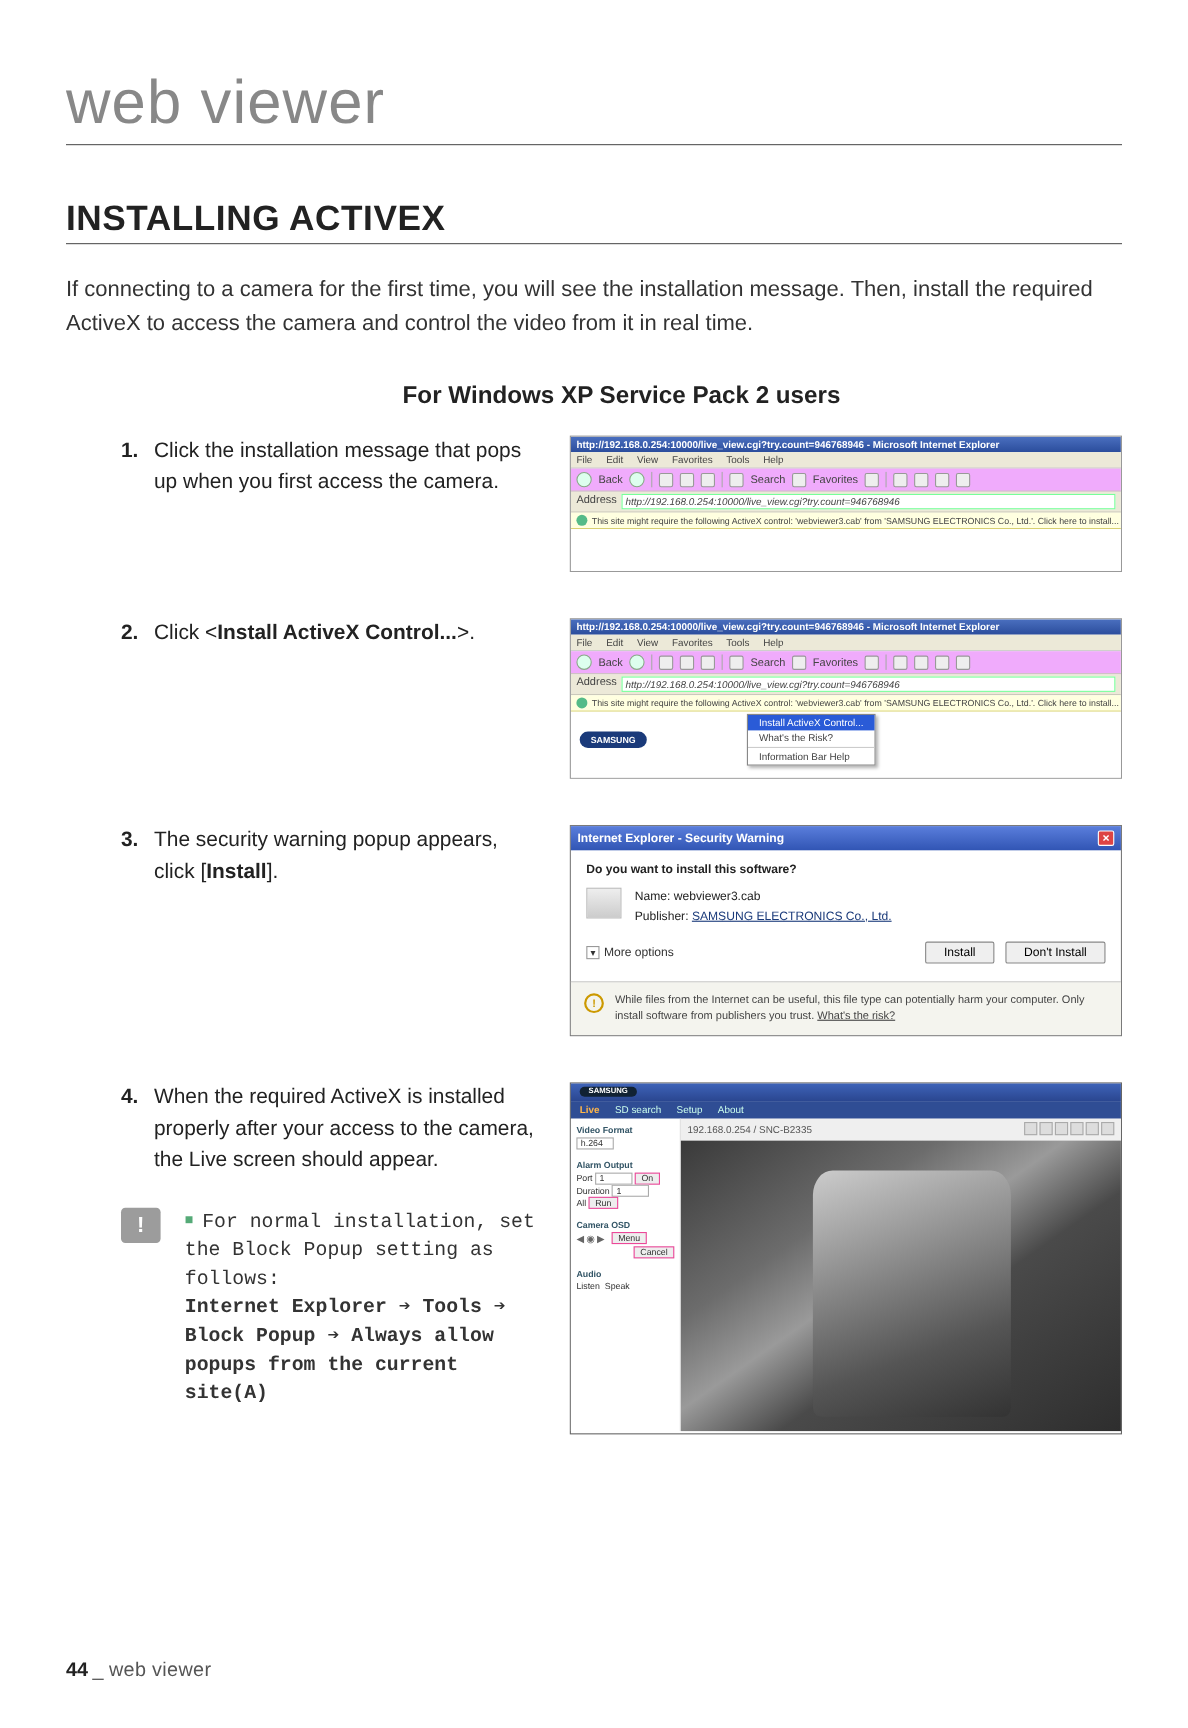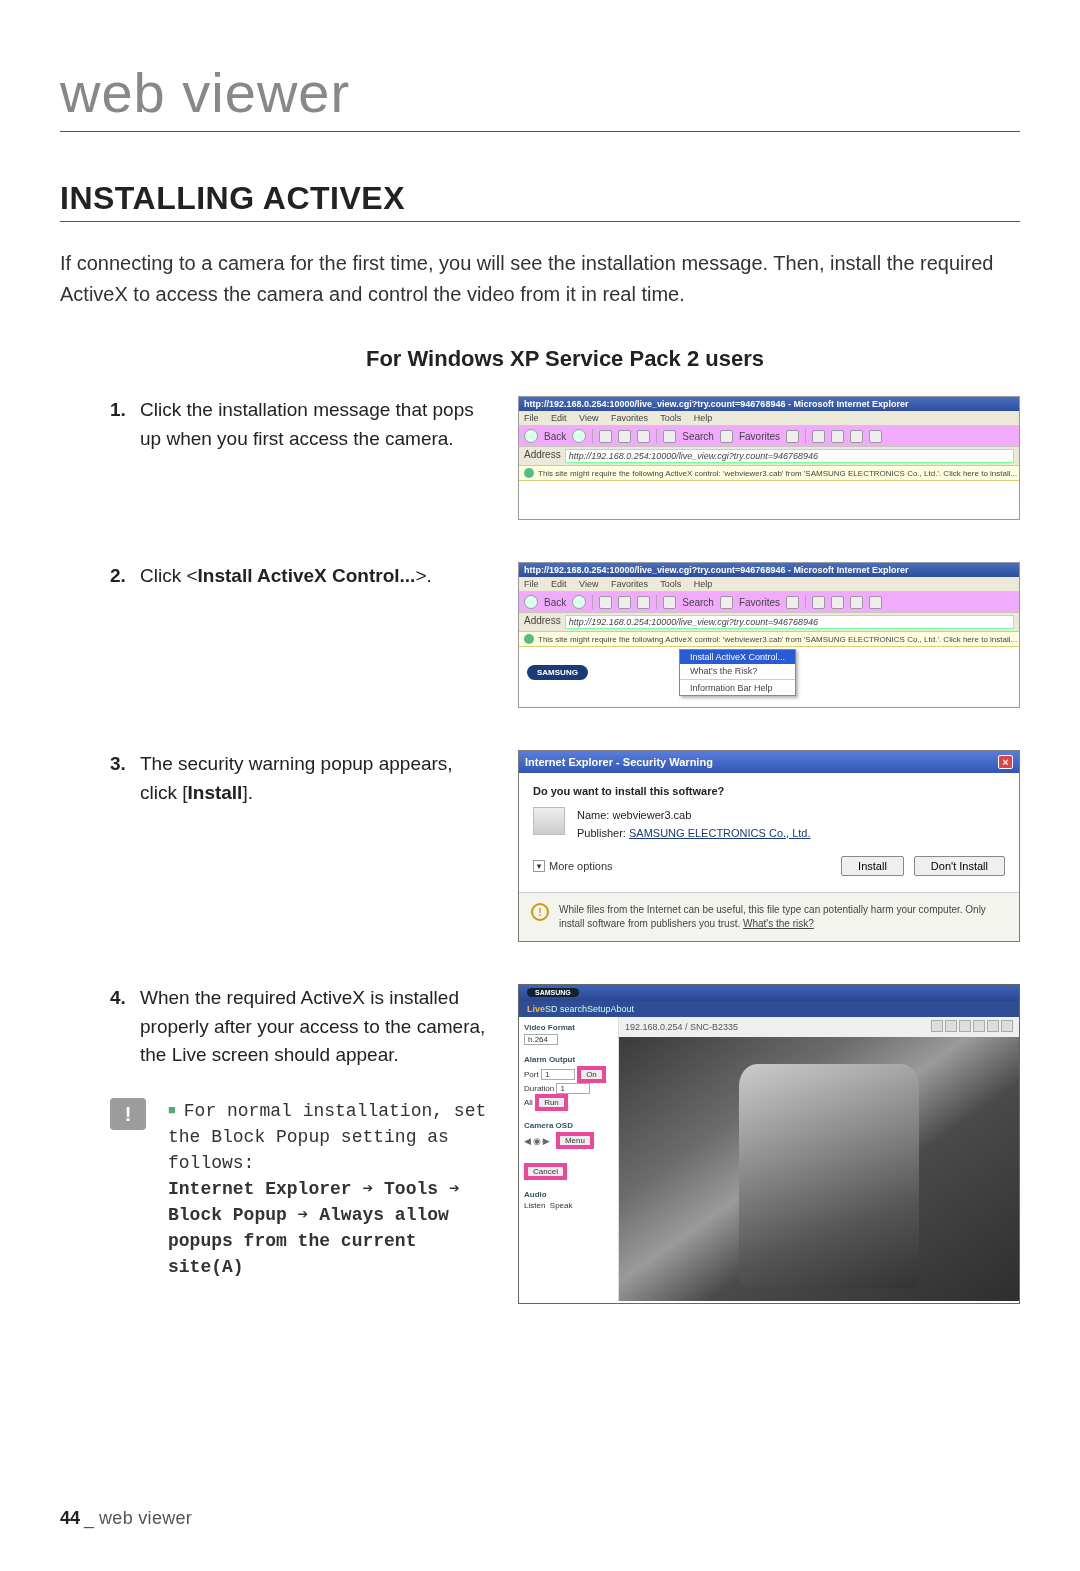--- a/index.html
+++ b/index.html
@@ -147,28 +147,28 @@
   .live {
     flex:1;
     border:1px solid #666;
     background:#fff;
     font-size:9px;
     position:relative;
     height: 320px;
   }
   .live-top { background:linear-gradient(#3e63b8,#2a4690); height:16px; }
   .live-top .samsung-pill { position:absolute; left:8px; top:3px; background:#123; color:#fff; font-size:7px; padding:1px 8px; border-radius:7px; font-weight:700;}
-  .live-tabs { background:#2f4d94; color:#cfe; font-size:9px; padding:3px 8px; display:flex; gap:0;}
+  .live-tabs { background:#2f4d94; color:#cfe; font-size:9px; padding:3px 8px; display:flex; gap:14px;}
   .live-tabs span:first-child { color:#ffb64a; font-weight:700;}
   .live-main { display:flex; height: calc(100% - 34px); }
   .live-side { width:100px; background:#fff; border-right:1px solid #ddd; padding:6px 5px; color:#333; font-size:8px;}
   .live-side .grp { margin-bottom:10px; }
   .live-side .lbl { color:#356; font-weight:700; margin-bottom:2px;}
   .mini-sel { border:1px solid #aaa; background:#fff; padding:0 3px; display:inline-block; min-width:34px;}
-  .mini-btn { border:4px solid #ec4899; background:#eee; padding:0 5px; display:inline-block; font-size:8px;}
+  .mini-btn { border:1px solid #ec4899; background:#eee; padding:0 5px; display:inline-block; font-size:8px;}
   .arrow-pad { display:flex; align-items:center; gap:2px;}
   .tri { font-size:9px; color:#666;}
   .live-content { flex:1; position:relative; }
   .live-header { background:#efefef; border-bottom:1px solid #ccc; padding:3px 6px; display:flex; justify-content:space-between; align-items:center; font-size:9px; color:#555;}
   .hdr-icons span { display:inline-block; width:12px; height:12px; border:1px solid #aaa; margin-left:2px; background:#ddd;}
   .live-video {
     position:absolute; left:0; right:0; top:20px; bottom:0;
     background: linear-gradient(145deg,#3a3a3a 0%, #6c6c6c 30%, #9a9a9a 45%, #4a4a4a 60%, #2e2e2e 100%);
   }
   .live-video::after{
@@ -393,21 +393,21 @@
             <div><span>All</span> <span class="mini-btn">Run</span></div>
           </div>
           <div class="grp">
             <div class="lbl">Camera OSD</div>
             <div class="arrow-pad">
               <span class="tri">◀</span>
               <span class="tri">◉</span>
               <span class="tri">▶</span>
               &nbsp;<span class="mini-btn">Menu</span>
             </div>
-            <div style="margin-top:14px;"><span class="mini-btn">Cancel</span></div>
+            <div style="text-align:right;margin-top:2px;"><span class="mini-btn">Cancel</span></div>
           </div>
           <div class="grp">
             <div class="lbl">Audio</div>
             <div><span>Listen</span>&nbsp;&nbsp;<span>Speak</span></div>
           </div>
         </div>
         <div class="live-content">
           <div class="live-header">
             <span>192.168.0.254 / SNC-B2335</span>
             <span class="hdr-icons">

